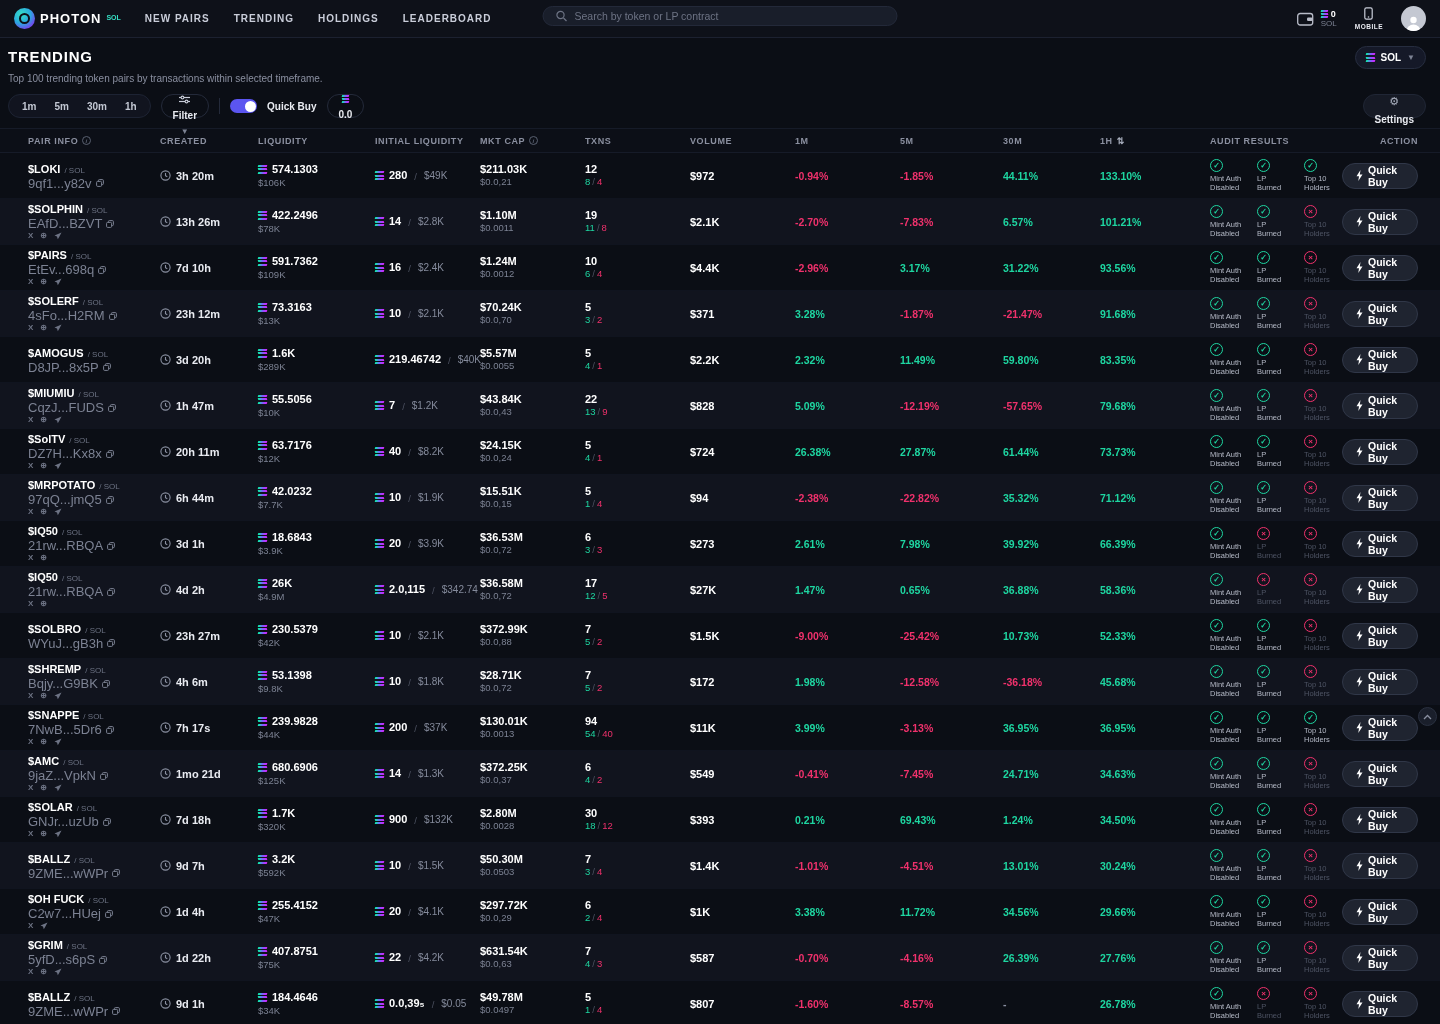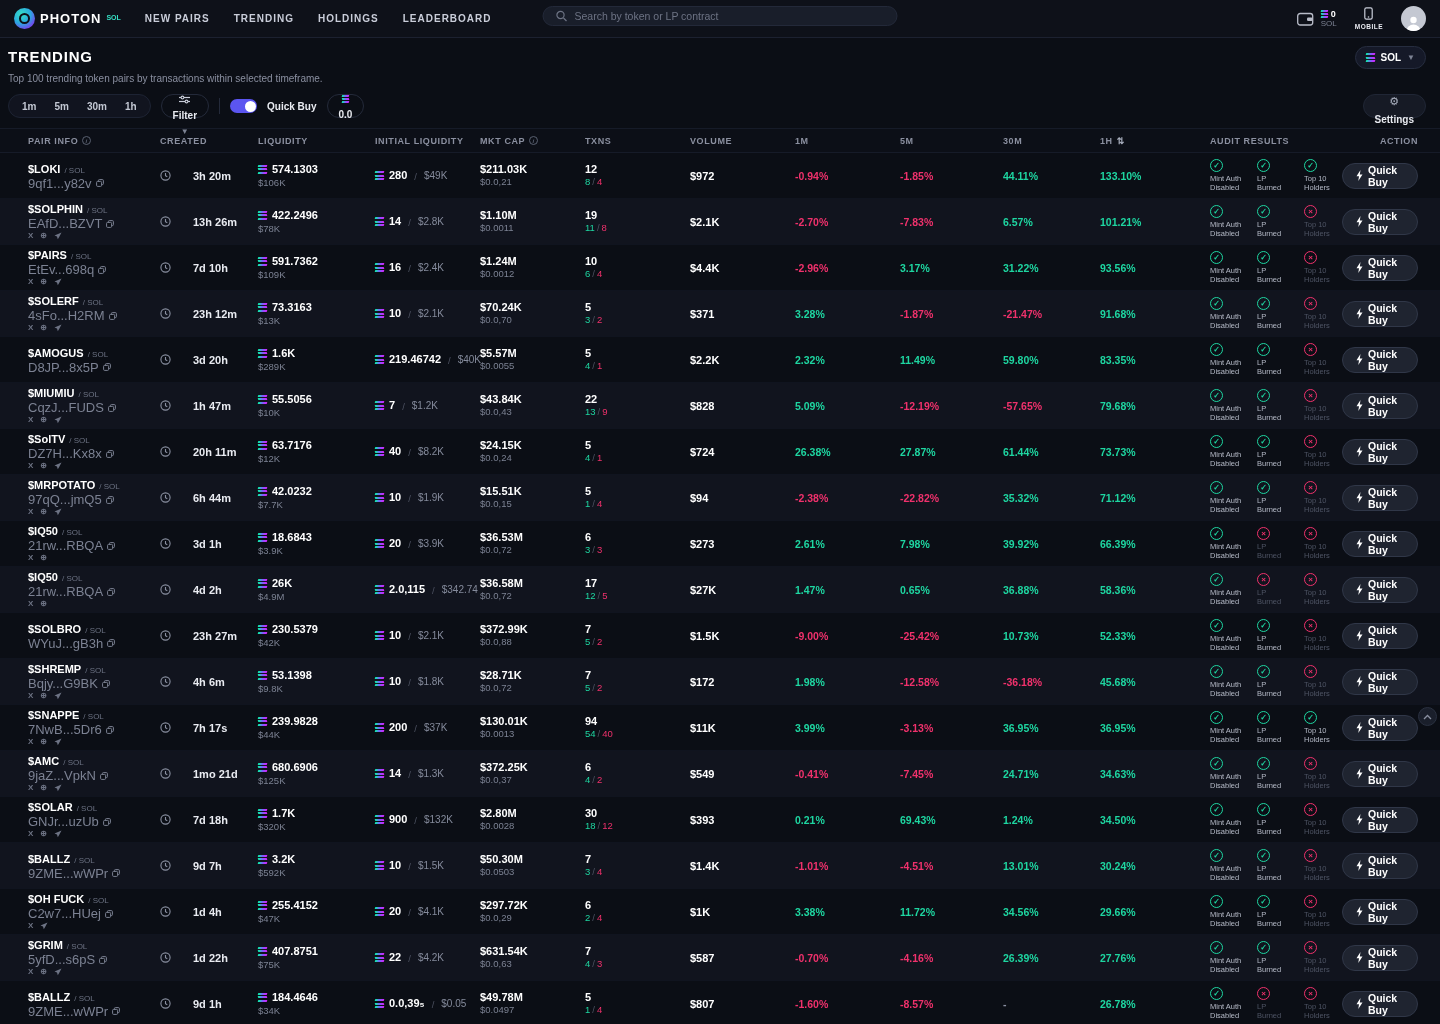--- a/index.html
+++ b/index.html
@@ -90,21 +90,21 @@
   .row:nth-child(even) { background:#11141e; }
   
   .pair-line1 { display:flex; align-items:baseline; gap:4px; line-height:12px; }
   .pair-name { font-size:11px; font-weight:800; color:#fff; }
   .pair-chain { font-size:8px; color:#6d7384; }
   .addr-line { display:flex; align-items:center; gap:4px; line-height:11px; margin-top:1px; }
   .addr { font-size:13px; color:#7c8293; }
   .socials { display:flex; align-items:center; gap:7px; margin-top:2px; line-height:9px; }
   .soc { font-size:8px; color:#6d7384; font-weight:700; }
   
-  .created-wrap { display:flex; align-items:center; gap:22px; }
+  .created-wrap { display:flex; align-items:center; gap:5px; }
   .created-txt { font-size:11px; font-weight:700; color:#e9ebf1; }
   
   .num-line { display:flex; align-items:center; gap:5px; line-height:13px; }
   .num-main { font-size:11px; font-weight:800; color:#fff; }
   .sub { font-size:9.5px; color:#7c8293; line-height:12px; margin-top:1px; }
   .slash::before { content:"/"; color:#4d5261; font-size:9.5px; margin:0 2px; }
   .init-usd { font-size:10px; color:#858b9c; }
   .txn-sub { font-size:9.5px; line-height:12px; margin-top:1px; }
   .buys { color:var(--pos); } .sells { color:var(--neg); }
   .vol { font-size:11px; font-weight:800; color:#fff; }

